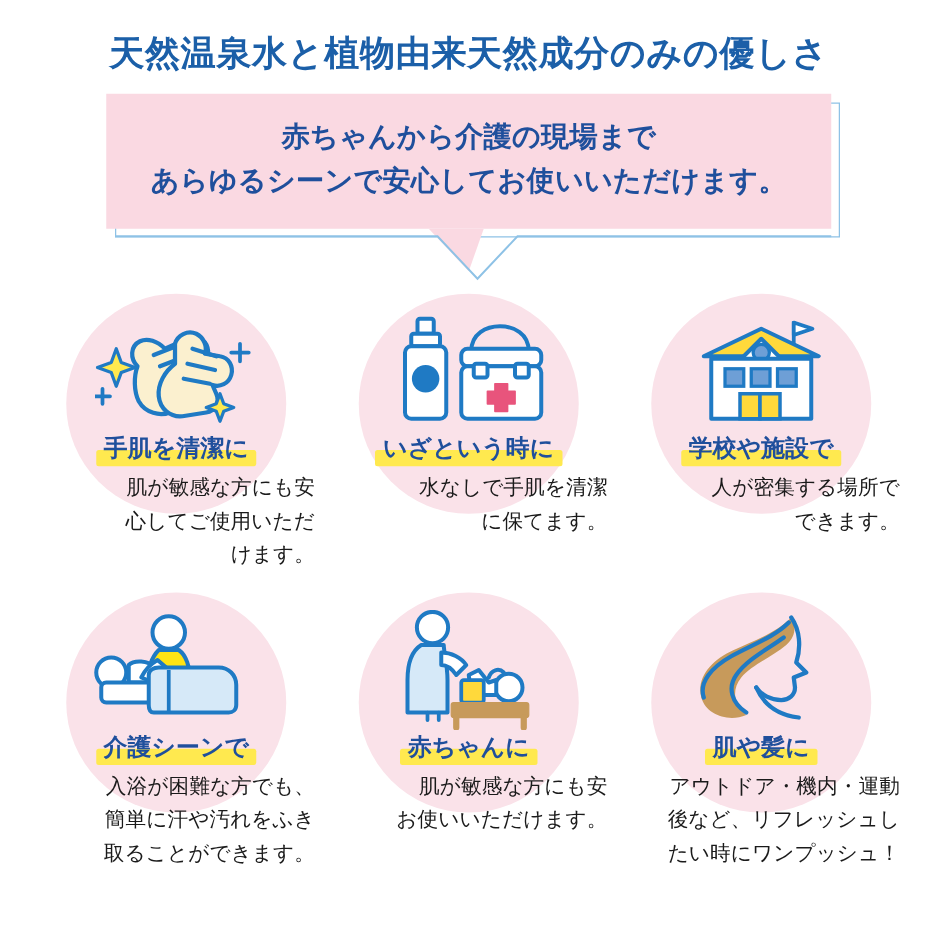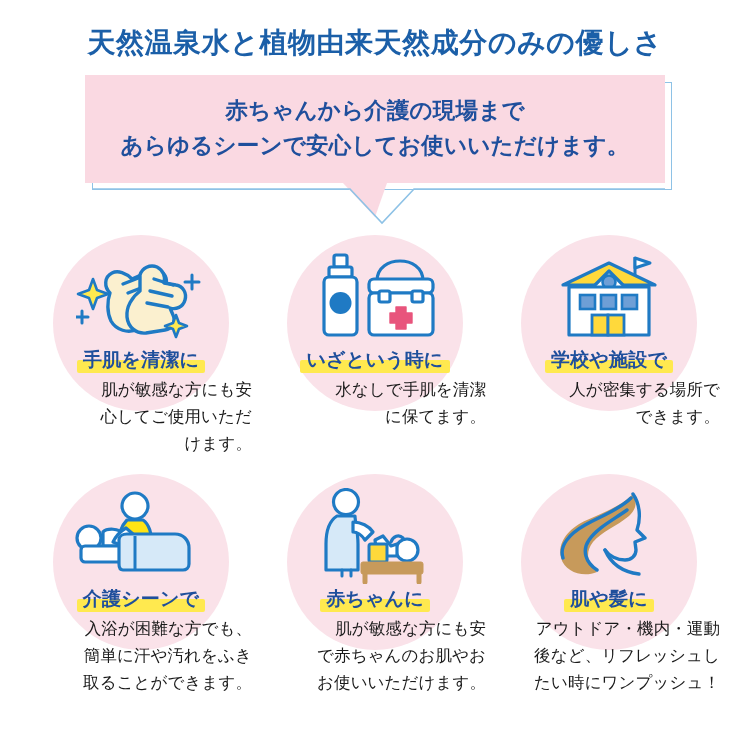--- a/index.html
+++ b/index.html
@@ -366,21 +366,20 @@
         </svg>
       </div>
       <div class="label-row">
         <span class="label">
           <span class="hl"></span>
           <span>赤ちゃんに</span>
         </span>
       </div>
       <div class="body-text">
         <div>肌が敏感な方にも安</div>
-        <div>で赤ちゃんのお肌やお</div>
         <div>お使いいただけます。</div>
       </div>
     </div>
   </div>
 
   <div class="card">
     <div class="circle"></div>
     <div class="card-inner">
       <div class="icon-box">
         <svg width="124" height="96" viewBox="0 0 124 96">

